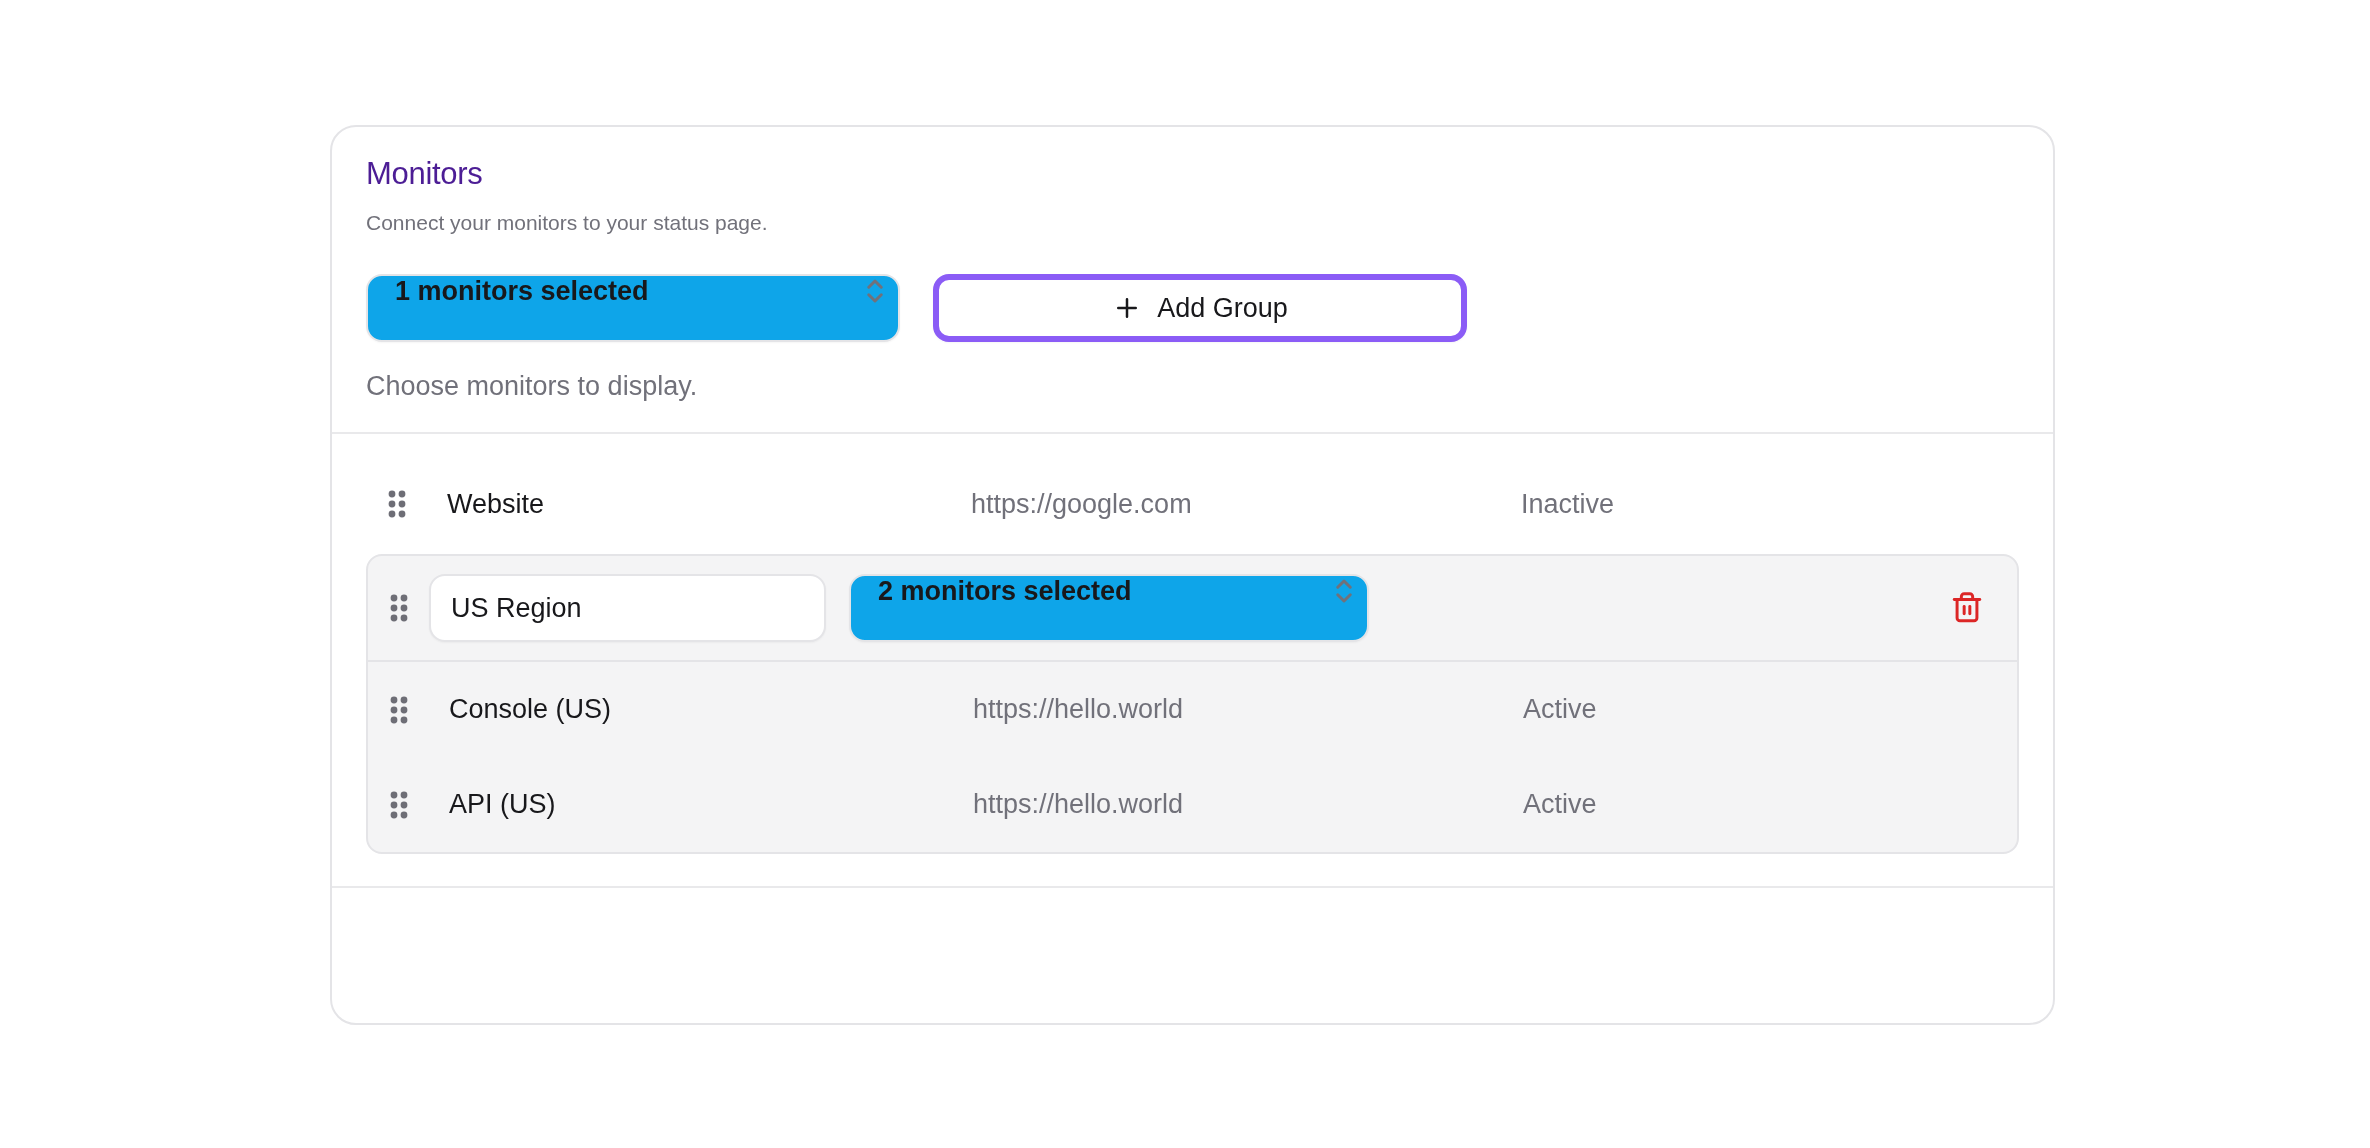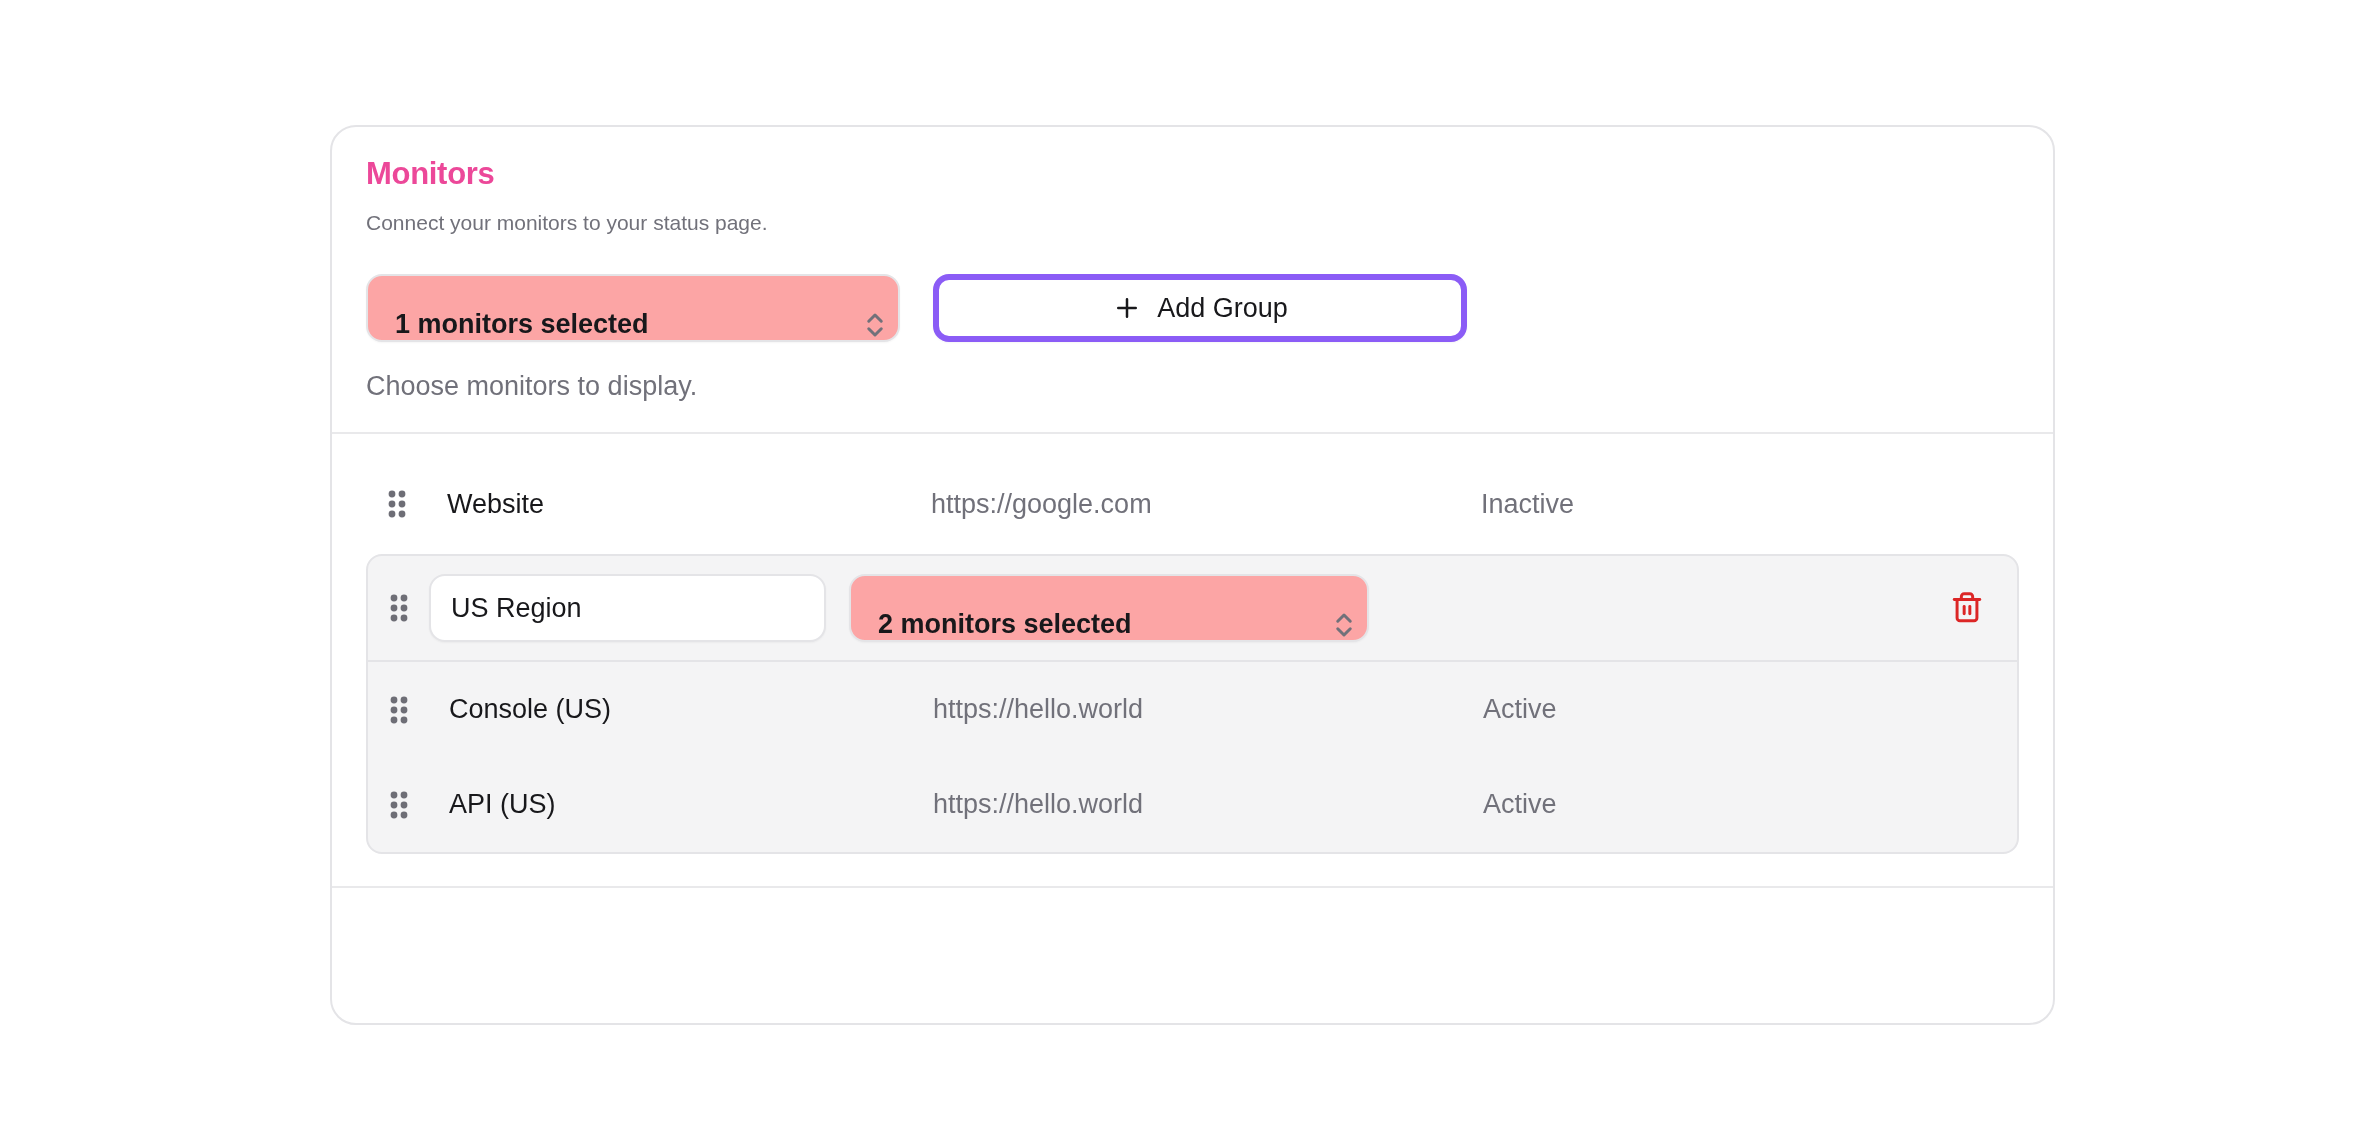--- a/index.html
+++ b/index.html
@@ -14,28 +14,28 @@
   .card {
     position: absolute;
     left: 330px; top: 125px;
     width: 1725px; height: 900px;
     background: #fff;
     border: 2px solid #e4e4e7;
     border-radius: 26px;
   }
   
   .card-header { padding: 28px 34px 28px 34px; }
-  .card-title { font-size: 31px; font-weight: 700; line-height: 38px; letter-spacing: -0.3px; color: #ec4899; }
+  .card-title { font-size: 31px; font-weight: 400; line-height: 38px; letter-spacing: -0.3px; color: #4c1d95; }
   .card-subtitle { margin-top: 12px; font-size: 21px; line-height: 36px; color: #71717a; }
   .controls-row { margin-top: 33px; display: flex; gap: 33px; }
   .select-box {
     width: 534px; height: 68px;
     border: 2px solid #e4e4e7; border-radius: 16px;
-    background: #fca5a5;
-    display: flex; align-items: flex-end; justify-content: space-between;
+    background: #0ea5e9;
+    display: flex; align-items: flex-start; justify-content: space-between;
     padding: 0 8px 0 27px;
     box-shadow: 0 1px 2px rgba(0,0,0,0.04);
     cursor: pointer;
   }
   .select-value { font-size: 27px; font-weight: 600; color: #18181b; }
   .btn-outline {
     width: 534px; height: 68px;
     border: 6px solid #8b5cf6; border-radius: 16px;
     background: #fff;
     display: flex; align-items: center; justify-content: center; gap: 15px;
@@ -48,21 +48,21 @@
   
   .list-section { padding: 20px 34px 32px 34px; }
   .monitor-row {
     display: grid;
     grid-template-columns: 59px 484px 550px 1fr;
     align-items: center;
     padding-left: 22px;
     height: 100px;
   }
   .monitor-name { font-size: 27px; font-weight: 500; color: #18181b; }
-  .monitor-url, .monitor-status { font-size: 27px; font-weight: 400; color: #71717a; }
+  .monitor-url, .monitor-status { font-size: 27px; font-weight: 400; color: #71717a; margin-left: 40px; }
   .drag-handle { display: inline-flex; align-items: center; cursor: grab; width: 18px; }
   
   .group-container {
     border: 2px solid #e4e4e7;
     border-radius: 16px;
     background: #f4f4f5;
     overflow: hidden;
   }
   .group-header {
     height: 104px;

